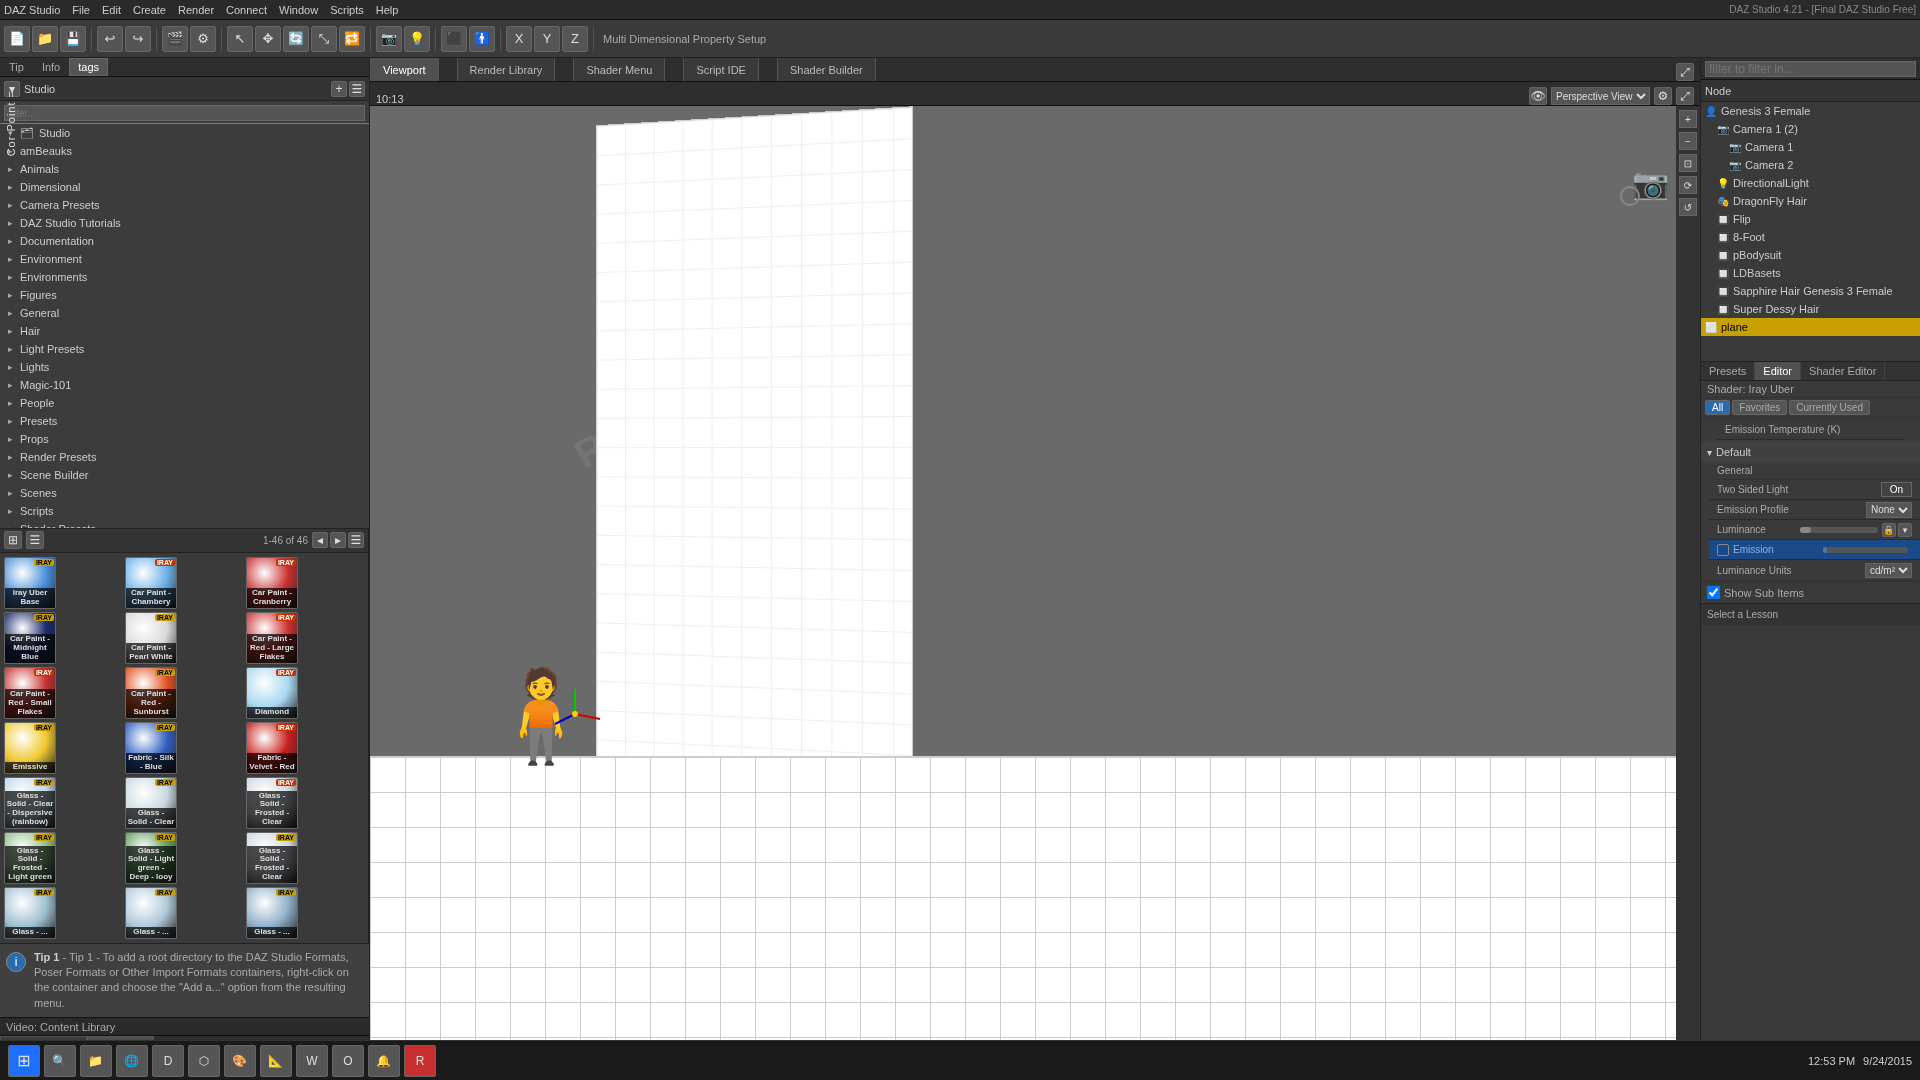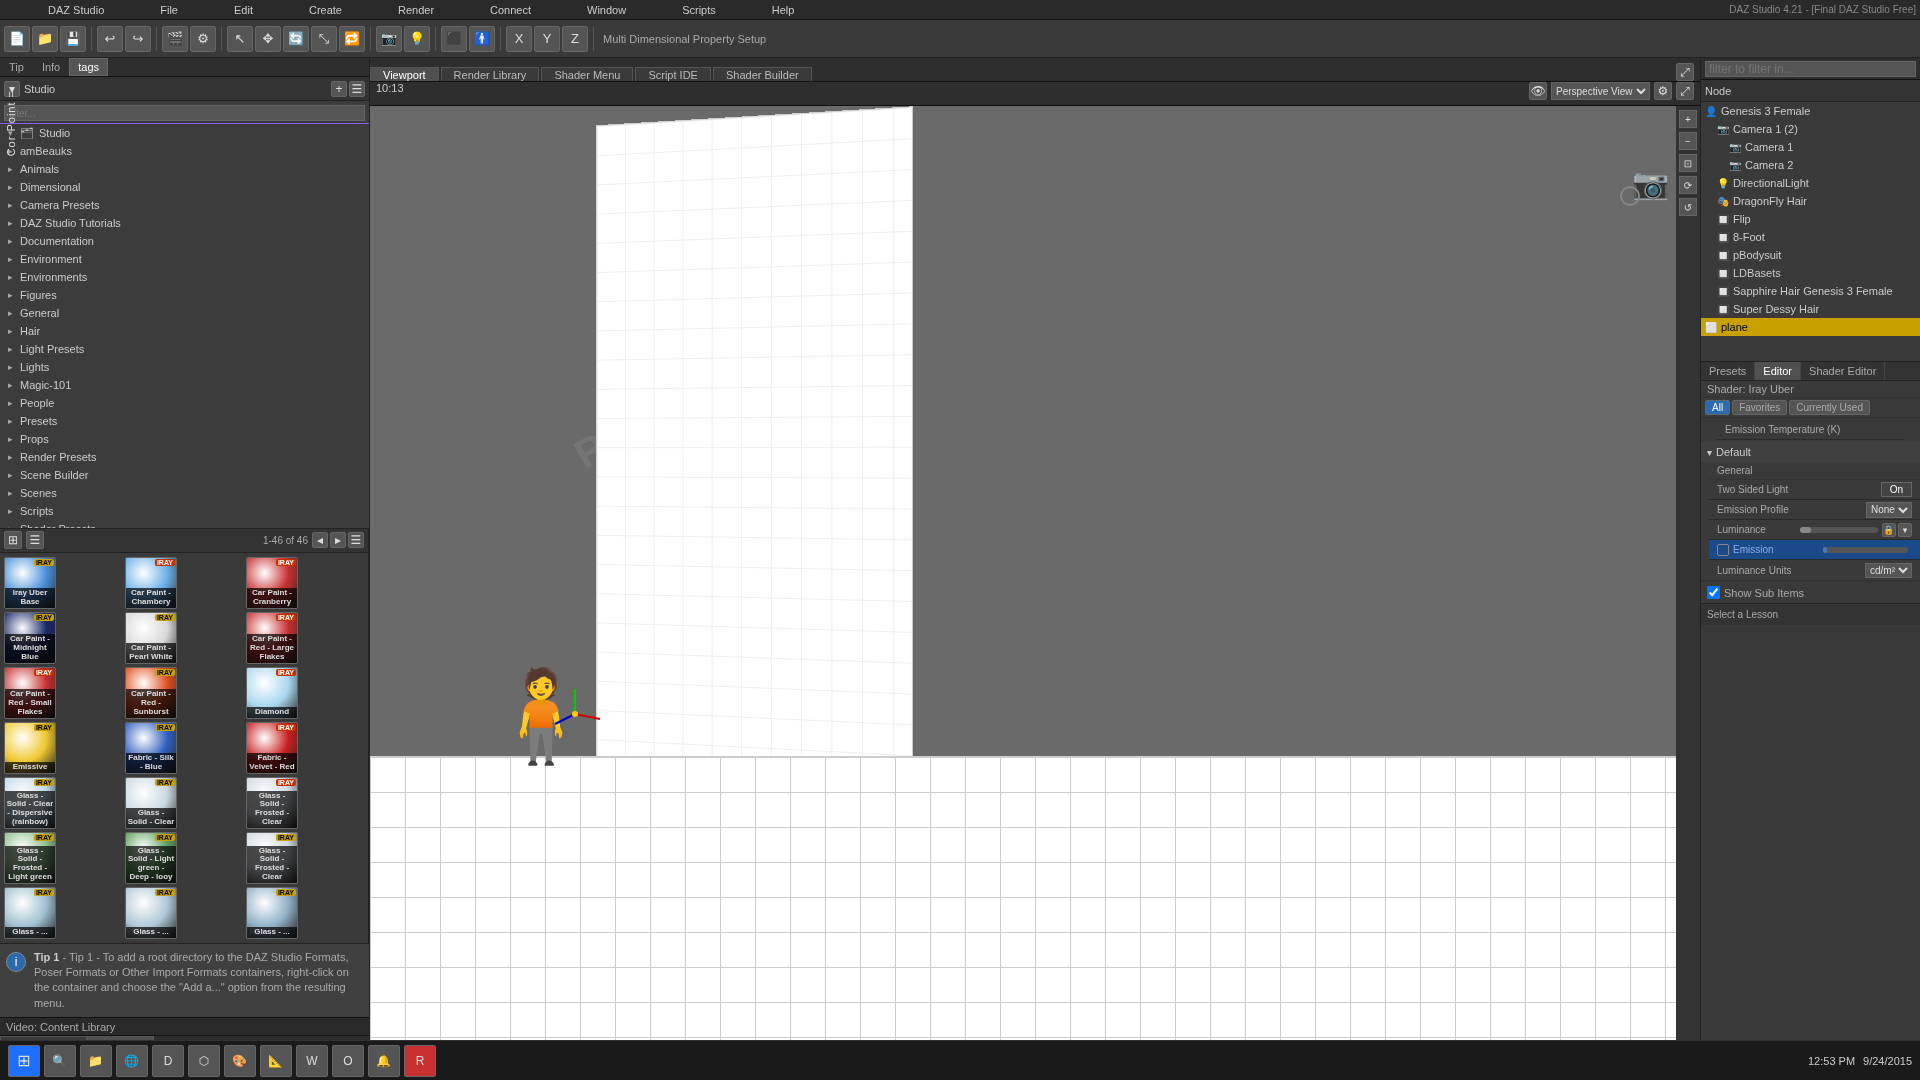--- a/index.html
+++ b/index.html
@@ -3,44 +3,44 @@
   <meta charset="utf-8">
   <style>
     * { margin: 0; padding: 0; box-sizing: border-box; }
     body { width: 1920px; height: 1080px; background: #3c3c3c; font-family: Arial, sans-serif; font-size: 11px; color: #ccc; overflow: hidden; }
 
     
     #menubar {
       width: 100%; height: 20px; background: #2a2a2a; display: flex; align-items: center;
       border-bottom: 1px solid #111; padding: 0 4px; gap: 12px;
     }
-    #menubar span { font-size: 11px; color: #ccc; cursor: pointer; margin-left: 44px; }
+    #menubar span { font-size: 11px; color: #ccc; cursor: pointer; }
 
     
     #toolbar {
       width: 100%; height: 38px; background: #3a3a3a; display: flex; align-items: center;
       border-bottom: 1px solid #222; padding: 0 4px; gap: 2px;
     }
     .tb-btn {
       width: 26px; height: 26px; background: #555; border: 1px solid #666;
       display: flex; align-items: center; justify-content: center; cursor: pointer;
       font-size: 12px; color: #ddd; border-radius: 2px;
     }
     .tb-sep { width: 1px; height: 24px; background: #555; margin: 0 3px; }
     .tb-label { font-size: 11px; color: #aaa; margin: 0 4px; }
 
     
     #tabbar {
       width: 100%; height: 24px; background: #2e2e2e; display: flex; align-items: flex-end;
       border-bottom: 1px solid #111; padding-left: 380px;
     }
     .tab {
-      height: 14px; padding: 0 12px; background: #3a3a3a; border: 1px solid #555;
+      height: 24px; padding: 0 12px; background: #3a3a3a; border: 1px solid #555;
       border-bottom: none; font-size: 11px; color: #bbb; cursor: pointer;
-      display: flex; align-items: center; margin-right: 2px;
+      display: flex; align-items: center; margin-right: 18px;
     }
     .tab.active { background: #505050; color: #fff; }
 
     
     #main { display: flex; width: 100%; height: calc(1080px - 20px - 38px - 24px); }
 
     
     #left-panel { width: 370px; background: #3c3c3c; border-right: 1px solid #222; display: flex; flex-direction: column; }
 
     
@@ -76,21 +76,21 @@
       width: 52px; height: 52px; background: #555; border: 1px solid #666;
       display: flex; flex-direction: column; align-items: center; justify-content: flex-end;
       cursor: pointer; overflow: hidden; position: relative; border-radius: 2px;
     }
     .mat-thumb-label { font-size: 8px; color: #ddd; background: rgba(0,0,0,0.7); width: 100%; text-align: center; padding: 1px; word-break: break-word; line-height: 1.1; }
     .mat-badge { position: absolute; top: 1px; right: 1px; font-size: 7px; background: #c8a000; color: #000; padding: 0 2px; border-radius: 2px; }
     .mat-badge.red { background: #c83000; color: #fff; }
 
     
     #viewport { flex: 1; background: #555; position: relative; display: flex; flex-direction: column; }
-    #vp-header { height: 24px; background: #2e2e2e; display: flex; align-items: flex-start; padding: 0 6px; border-bottom: 1px solid #111; gap: 8px; }
+    #vp-header { height: 24px; background: #2e2e2e; display: flex; align-items: flex-end; padding: 0 6px; border-bottom: 1px solid #111; gap: 8px; }
     #vp-canvas { flex: 1; background: #6a6a6a; position: relative; overflow: hidden; }
 
     
     #right-panel { width: 220px; background: #3a3a3a; border-left: 1px solid #222; display: flex; flex-direction: column; overflow: hidden; }
     #rp-top { height: 260px; border-bottom: 1px solid #222; overflow-y: auto; }
     #rp-header { height: 22px; background: #333; display: flex; align-items: center; padding: 0 4px; border-bottom: 1px solid #222; font-size: 11px; color: #ccc; gap: 4px; }
 
     .scene-node { height: 18px; display: flex; align-items: center; padding: 0 4px; cursor: pointer; font-size: 11px; }
     .sn-icon { width: 14px; font-size: 10px; margin-right: 2px; }
 

